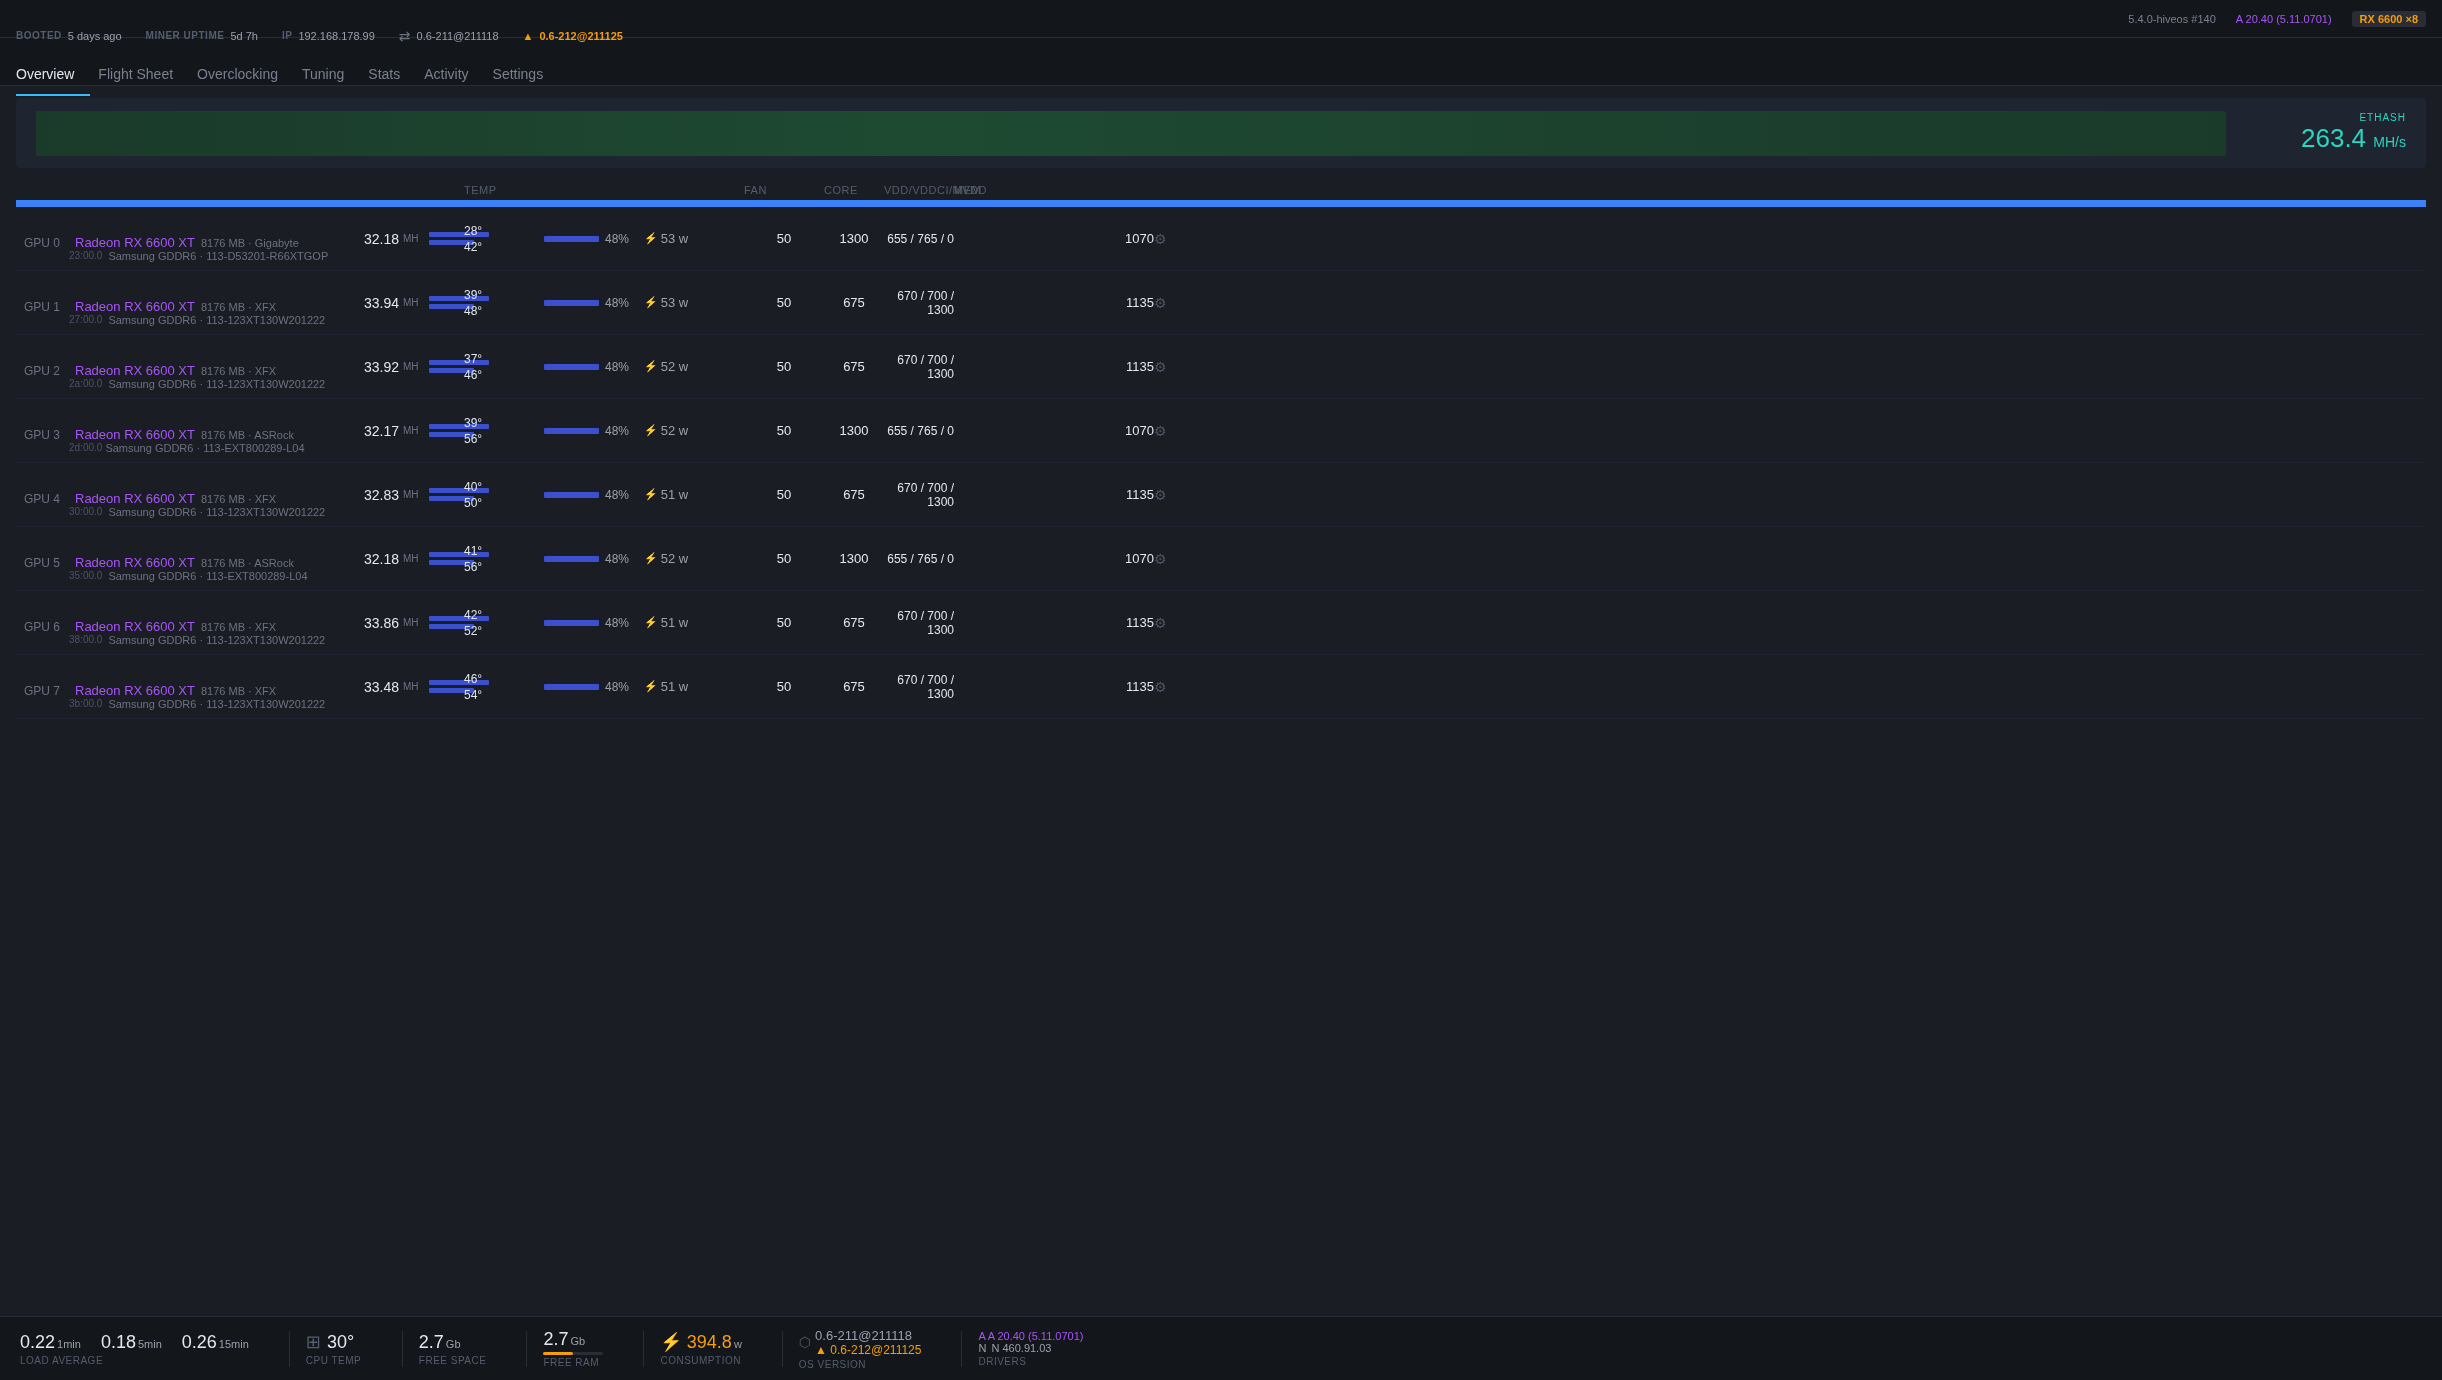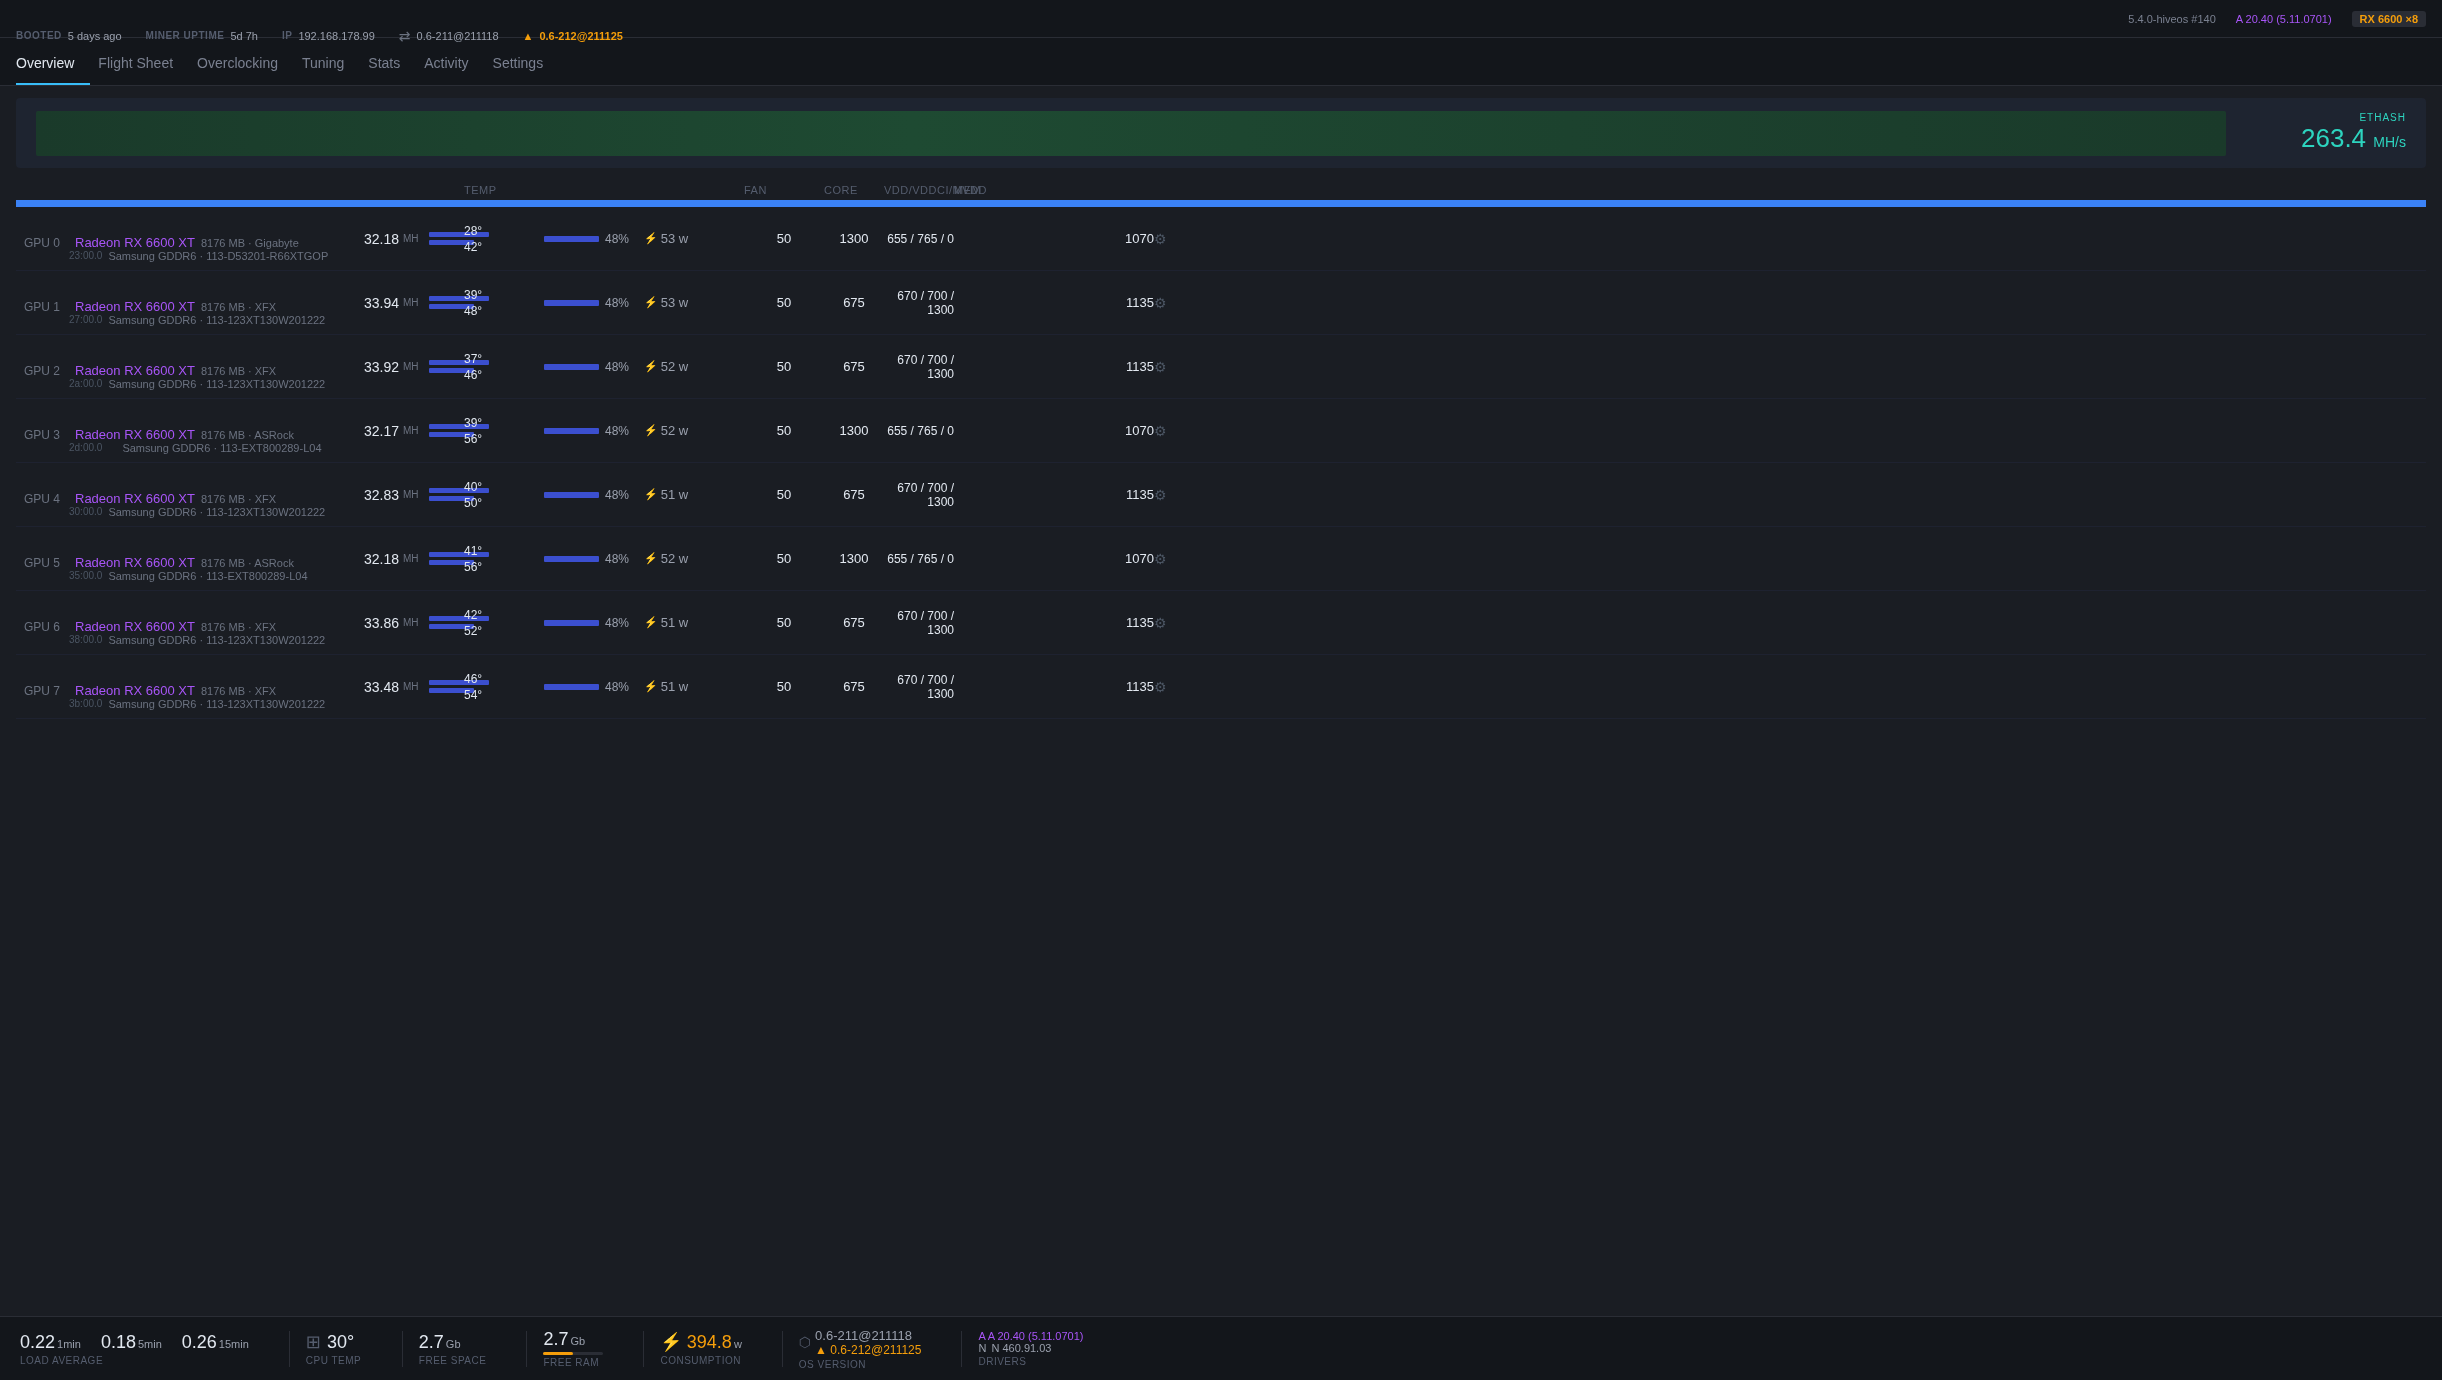--- a/index.html
+++ b/index.html
@@ -68,21 +68,21 @@
       height: 48px;
     }
     .nav-item {
       padding: 0 16px 12px 0;
       margin-right: 8px;
       font-size: 14px;
       color: #7a8090;
       cursor: pointer;
       border-bottom: 2px solid transparent;
       position: relative;
-      top: 0;
+      top: 11px;
     }
     .nav-item.active {
       color: #e2e8f0;
       border-bottom: 2px solid #38bdf8;
     }
 
     
     .hashrate-section {
       background: #1e2430;
       margin: 12px 16px;
@@ -483,21 +483,21 @@
     <div class="mem-value">1135</div>
     <div class="tune-icon">⚙</div>
   </div>
       <div class="gpu-row">
     <div class="gpu-info">
       <div class="gpu-title-row">
         <span class="gpu-id">GPU 3</span>
         <span class="gpu-name">Radeon RX 6600 XT</span>
         <span class="gpu-sub">8176 MB · ASRock</span>
       </div>
-      <div style="display:flex;gap:20px;padding-left:45px;">
+      <div style="display:flex;gap:3px;padding-left:45px;">
         <span class="gpu-pcie">2d:00.0</span>
         <span class="gpu-sub">Samsung GDDR6 · 113-EXT800289-L04</span>
       </div>
     </div>
     <div class="gpu-hashrate">
       <span class="hash-value">32.17</span>
       <span class="hash-unit">MH</span>
       <div class="hash-bars">
         <div class="hash-bar hash-bar-1"></div>
         <div class="hash-bar hash-bar-2"></div>

